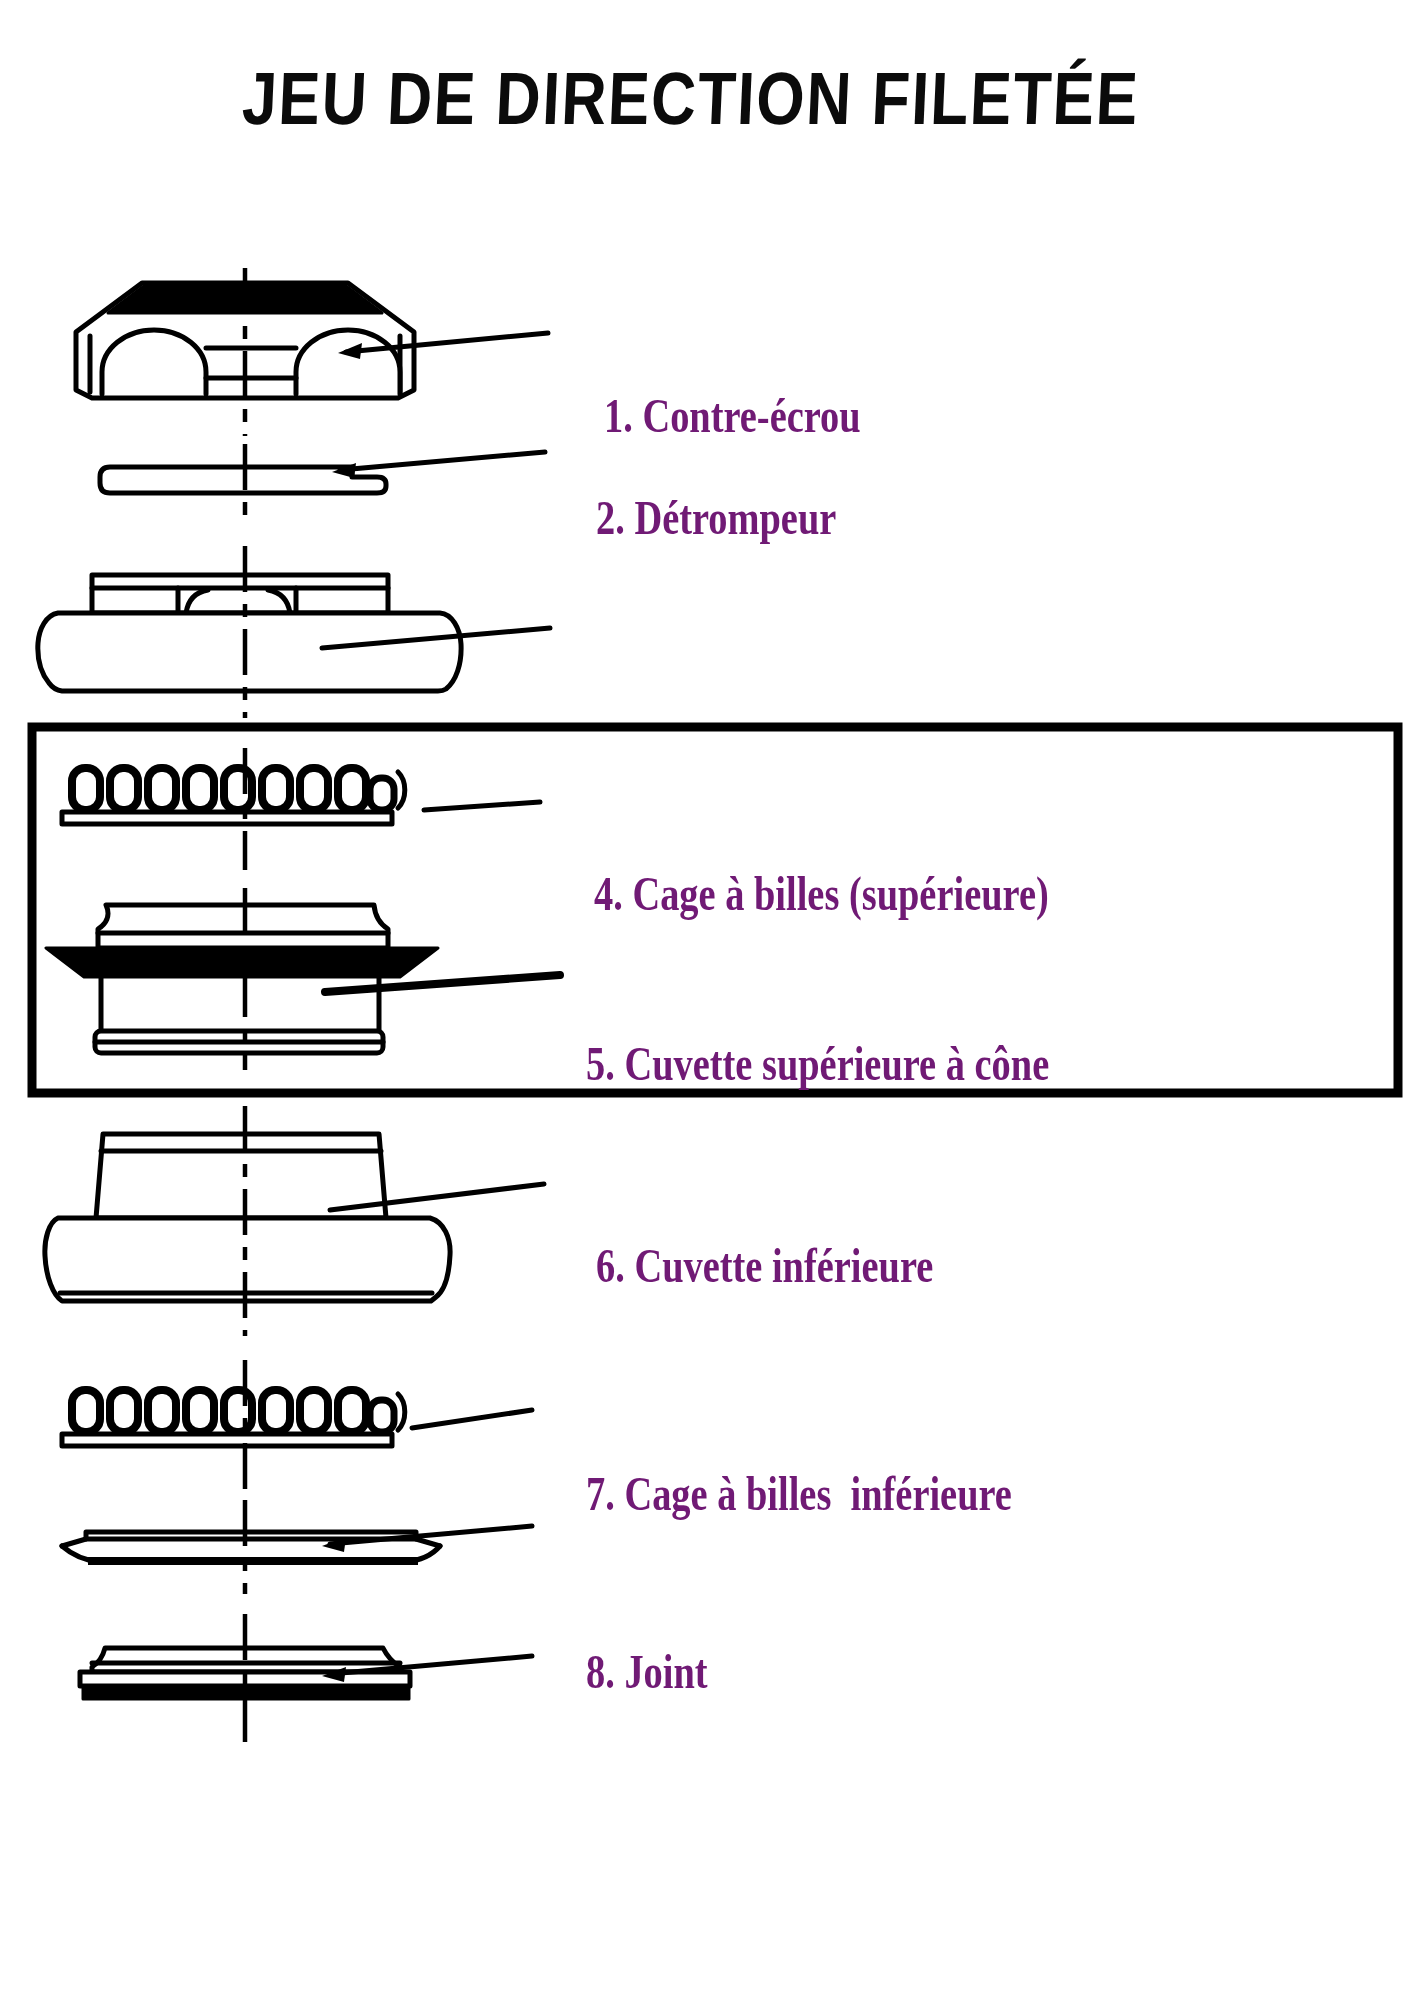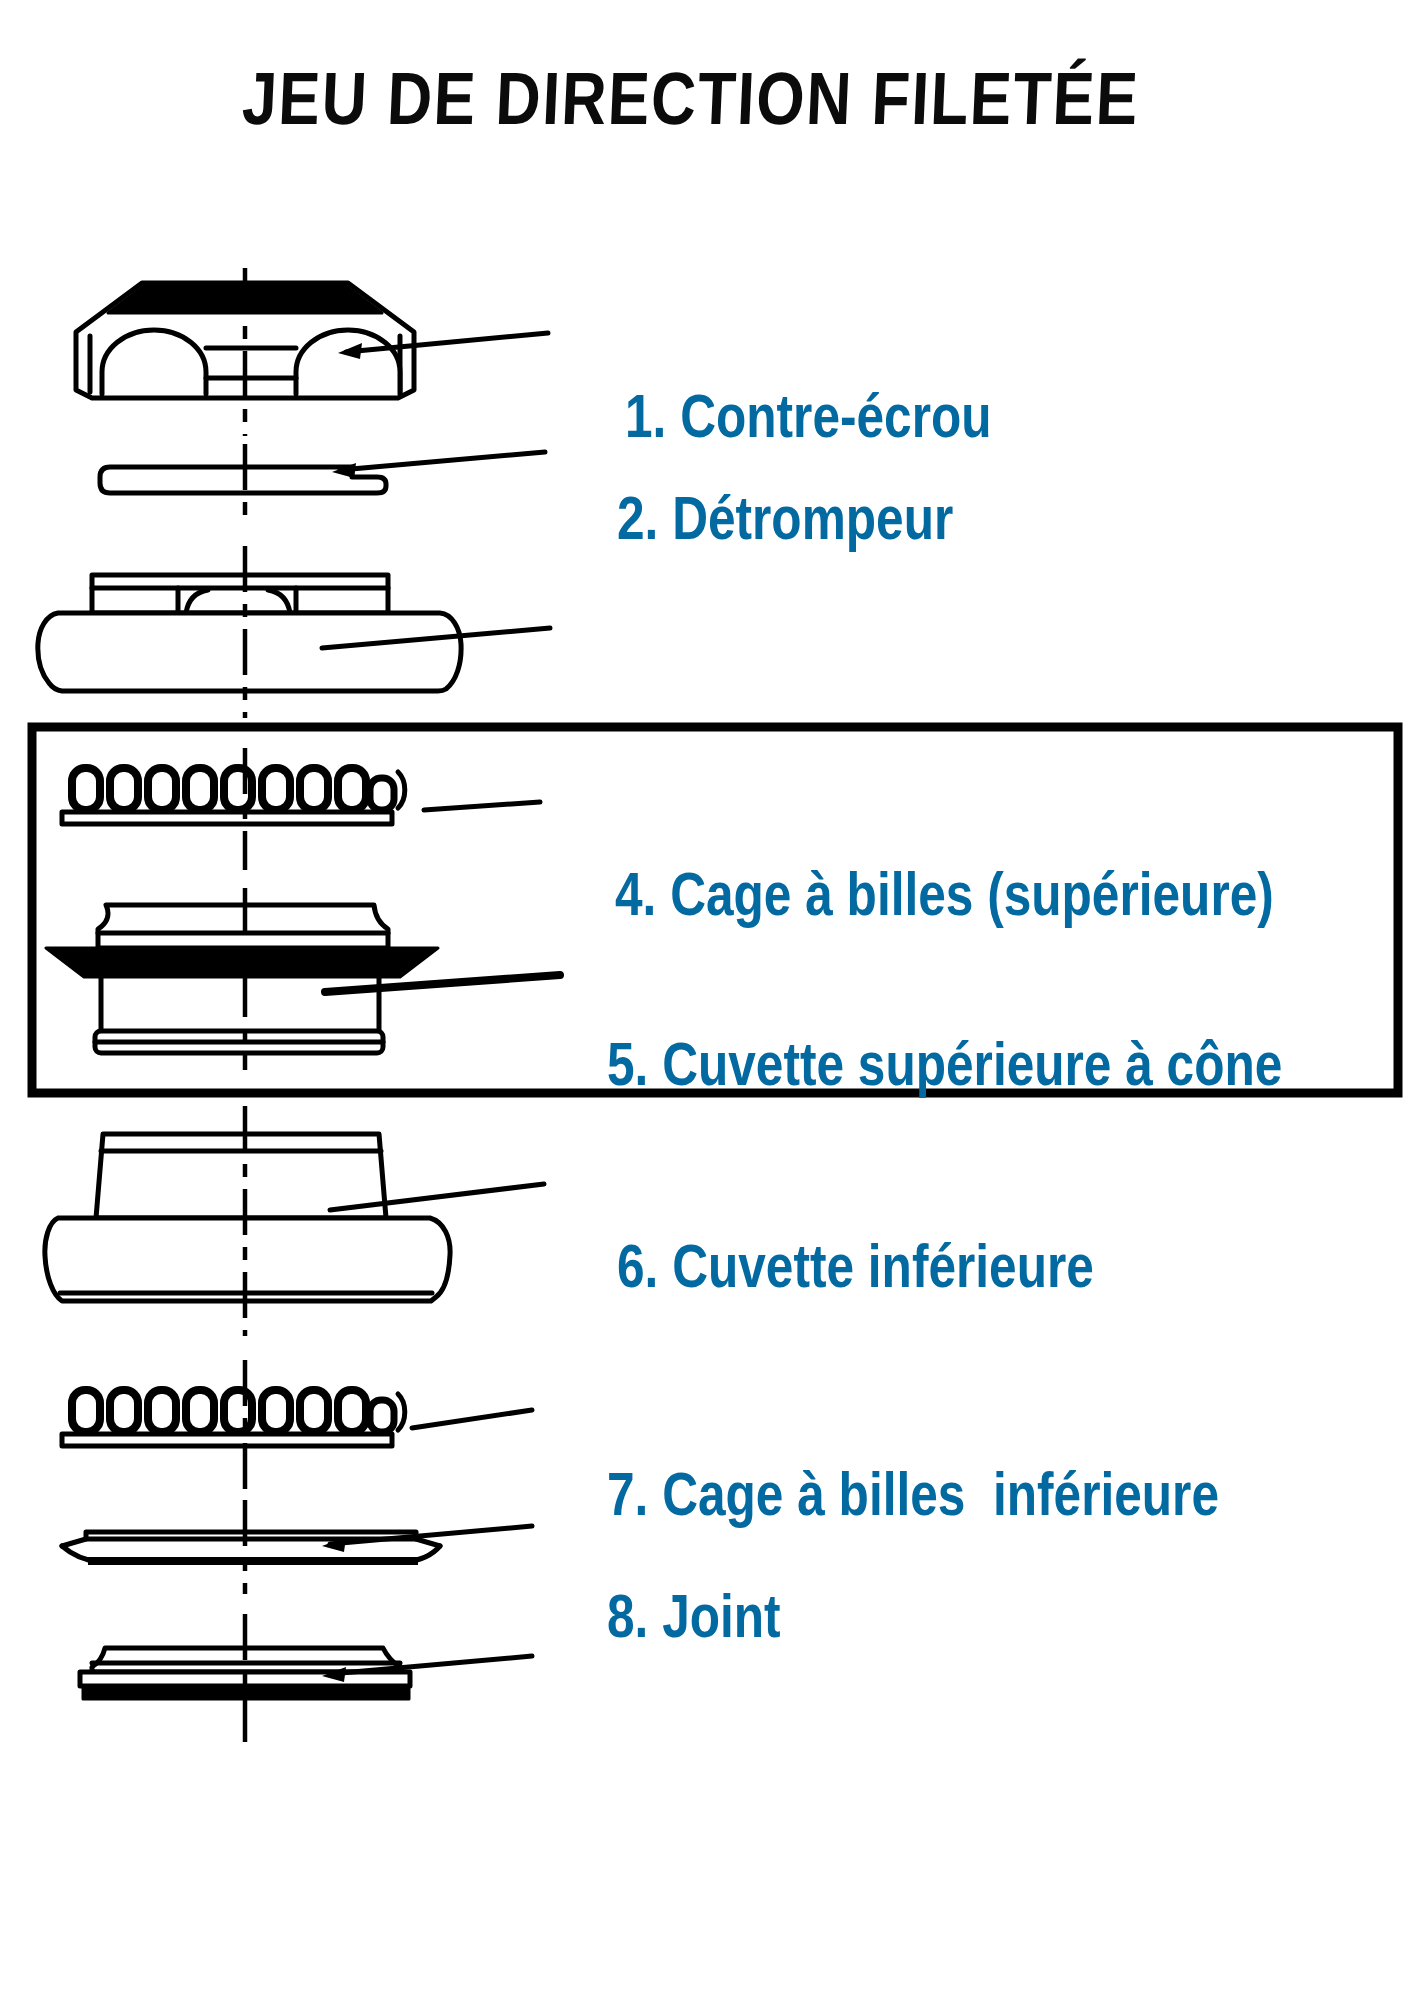--- a/index.html
+++ b/index.html
@@ -21,25 +21,25 @@
     letter-spacing:2px;
     white-space:nowrap;
   }
   .page-title .squeeze{
     display:inline-block;
     transform:translateX(-16px) scaleX(0.84) skewX(-3deg);
     transform-origin:50% 50%;
   }
   .part-label{
     position:absolute;
-    font-family:Liberation Sans, sans-serif;
+    font-family:Liberation Serif, serif;
     font-weight:700;
-    font-size:62px;
+    font-size:48px;
     line-height:84px;
-    color:#0369a1;
+    color:#701a75;
     white-space:pre;
   }
   .part-label .squeeze{
     display:inline-block;
     transform:scaleX(0.80);
     transform-origin:0 50%;
   }
   
   .ln{fill:none;stroke:#000;stroke-width:5;stroke-linecap:round;stroke-linejoin:round;}
   .fw{fill:#ffffff;}
@@ -180,17 +180,17 @@
   </div>
   <div class="part-label" style="left:538px;top:938px;">
     <span class="squeeze">5. Cuvette supérieure à cône</span>
   </div>
   <div class="part-label" style="left:548px;top:1140px;text-align:right;">
     <span class="squeeze">6. Cuvette inférieure</span>
   </div>
   <div class="part-label" style="left:538px;top:1368px;">
     <span class="squeeze">7. Cage à billes  inférieure</span>
   </div>
-  <div class="part-label" style="left:538px;top:1490px;">
+  <div class="part-label" style="left:538px;top:1546px;">
     <span class="squeeze">8. Joint</span>
   </div>
 
 </div>
 
 </body></html>

